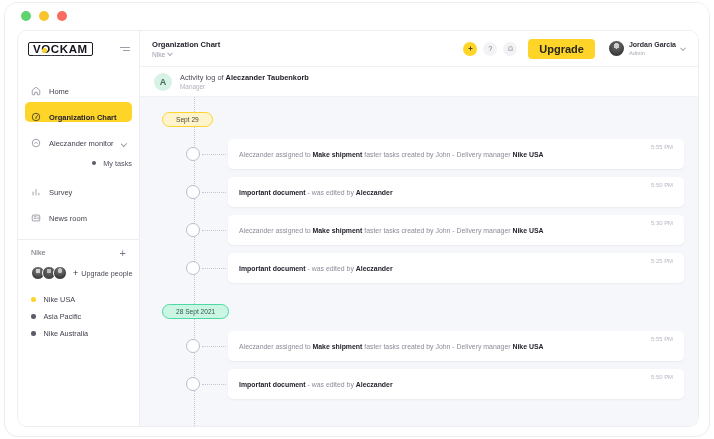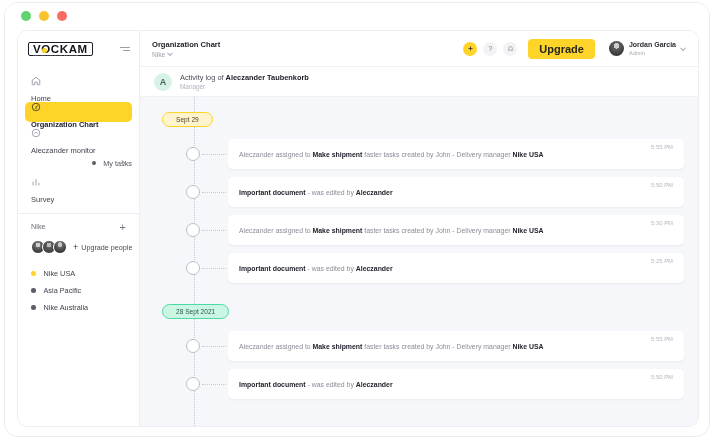--- a/index.html
+++ b/index.html
@@ -73,24 +73,24 @@
     position: absolute; left: 4px; bottom: -0.5px;
     font-size: 2.2px; letter-spacing: .3px; color: #8d8d9c;
   }
   .hamburger { display: flex; flex-direction: column; gap: 2px; cursor: pointer; }
   .hamburger i { display: block; height: 1.4px; background: #9a9aa8; border-radius: 1px; }
   .hamburger i:nth-child(1) { width: 10px; }
   .hamburger i:nth-child(2) { width: 7px; margin-left: 3px; }
 
   .sb-nav { padding: 9px 0 0 0; }
   .nav-item {
-    display: flex; align-items: flex-start; gap: 8px;
+    display: flex; align-items: flex-end; gap: 8px;
     height: 20px; margin: 0 7px 6px 7px;
     padding: 0 6px; border-radius: 5px;
-    font-size: 7.5px; color: #43434f; cursor: pointer; flex-direction: column;
+    font-size: 7.5px; color: #43434f; cursor: pointer;
   }
   .nav-item.active { background: #ffd429; color: #22222c; font-weight: 600; }
   .nav-ico { width: 10px; height: 10px; flex: none; color: #8e8e9c; display:block; }
   .nav-item.active .nav-ico { color: #3a3a22; }
   .nav-label { white-space: nowrap; }
   .chev-sm {
     margin-left: auto; width: 5px; height: 5px;
     border-right: 1.1px solid #9a9aa8; border-bottom: 1.1px solid #9a9aa8;
     transform: rotate(45deg) translate(-1px,-1px);
   }
@@ -289,20 +289,27 @@
 
 
         <div class="nav-item">
           <svg class="nav-ico" viewBox="0 0 24 24" fill="none" stroke="currentColor" stroke-width="2">
               <path d="M5 20V11M12 20V5M19 20v-6"></path>
             </svg>
           <span class="nav-label">Survey</span>
         </div>
 
 
+        <div class="nav-item">
+          <svg class="nav-ico" viewBox="0 0 24 24" fill="none" stroke="currentColor" stroke-width="2">
+              <rect x="3" y="5" width="18" height="14" rx="2"></rect>
+              <path d="M7 9h6M7 13h6M17 9v6"></path>
+            </svg>
+          <span class="nav-label">News room</span>
+        </div>
       </nav>
 
       <div class="ws">
         <div class="ws-head">
           <span>Nike</span>
           <span class="ws-plus">+</span>
         </div>
 
         <div class="avatars">
           <span class="av av1"></span>

